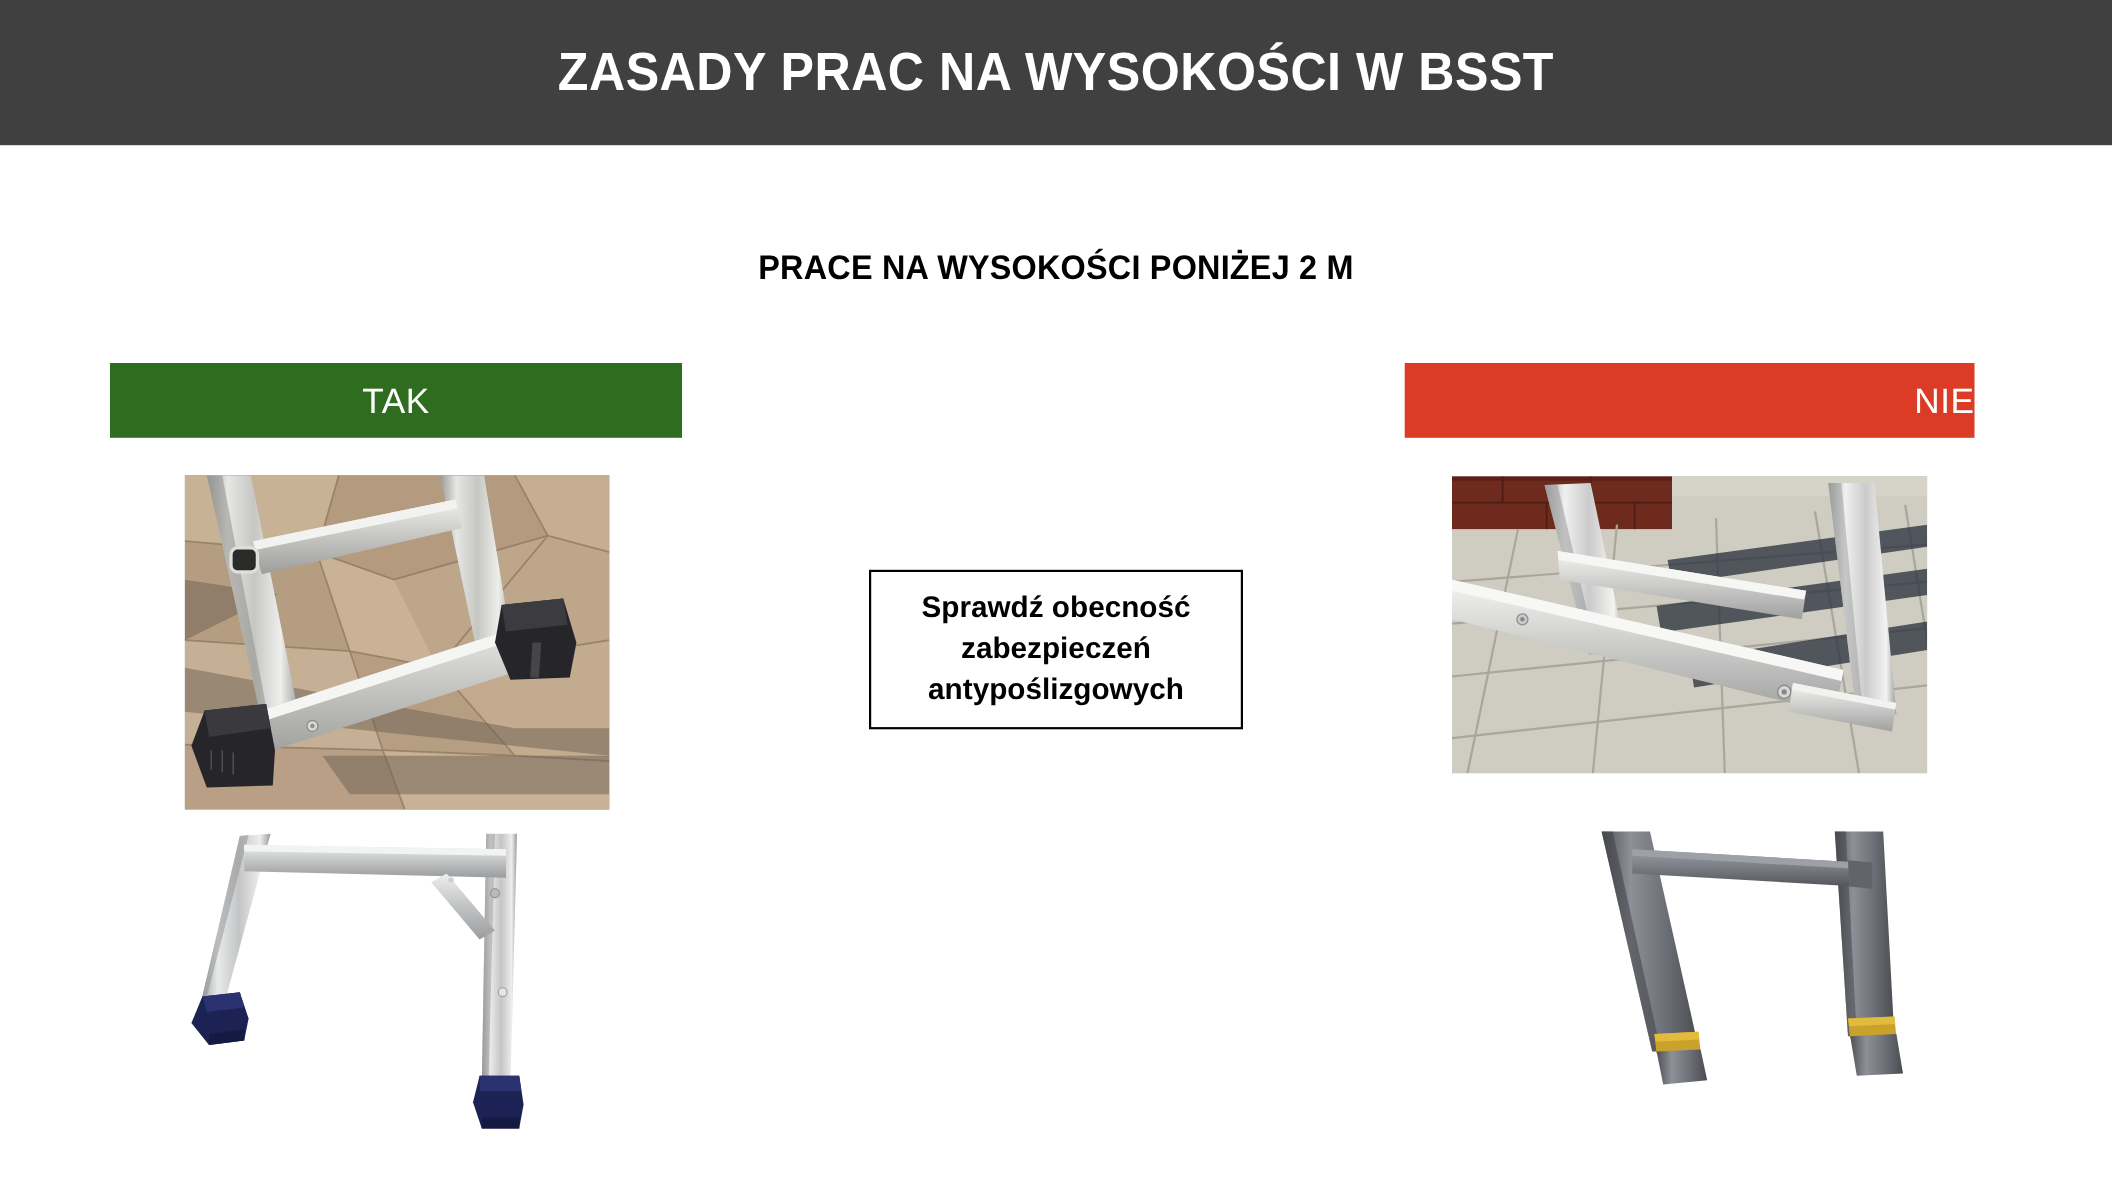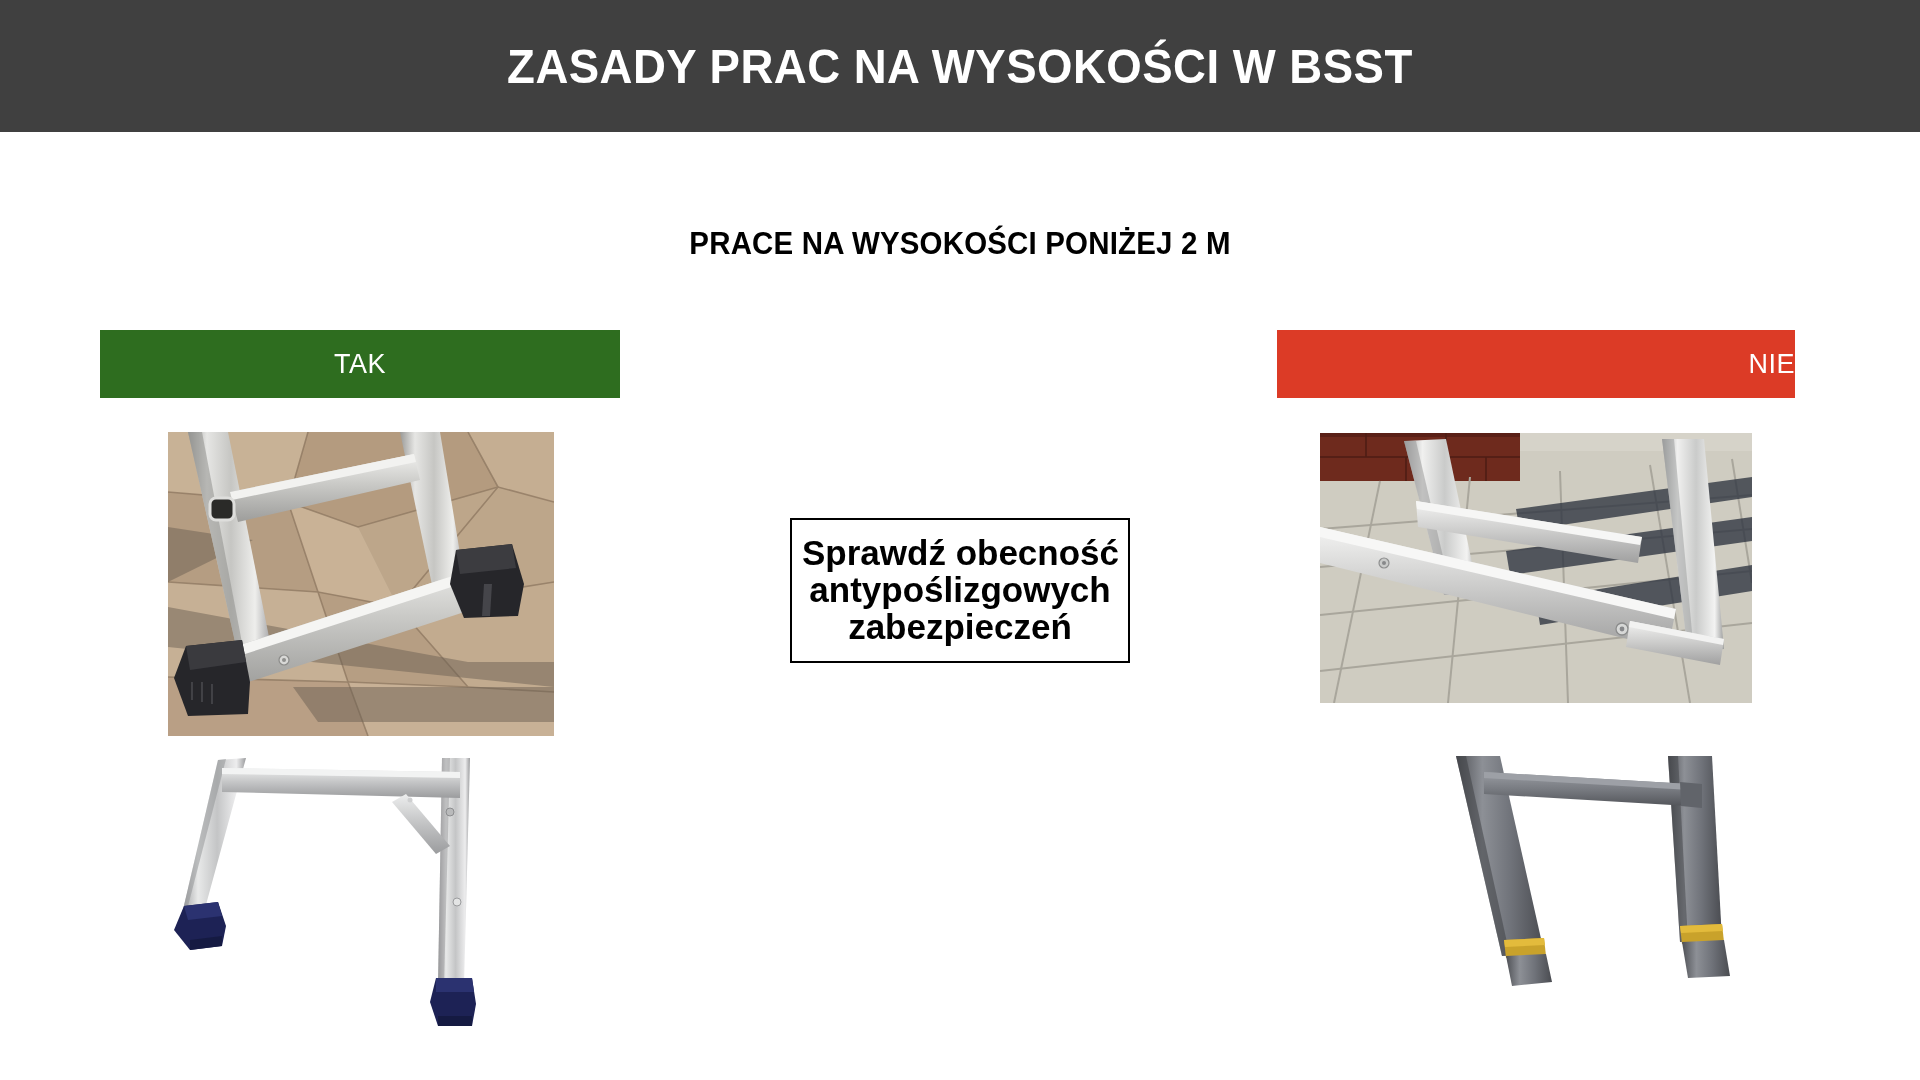--- a/index.html
+++ b/index.html
@@ -57,21 +57,21 @@
   
   .verdict-bar {
     position: absolute;
     height: 68px;
     display: flex;
     align-items: center;
     justify-content: center;
   }
   .verdict-bar .verdict-label {
     color: #ffffff;
-    font-size: 27px;
+    font-size: 32px;
     font-weight: normal;
     letter-spacing: 0.5px;
   }
   .verdict-yes {
     left: 100px;
     top: 330px;
     width: 520px;
     background: #2e6d1f;
   }
   .verdict-no {
@@ -91,21 +91,21 @@
     box-sizing: border-box;
     border: 2px solid #000000;
     background: #ffffff;
     padding: 14px 10px 16px 10px;
     text-align: center;
   }
   .callout-line {
     display: block;
     color: #000000;
     font-weight: bold;
-    font-size: 35px;
+    font-size: 27px;
     line-height: 37px;
     white-space: nowrap;
   }
 
   
   .photo {
     position: absolute;
     overflow: hidden;
   }
   .photo-good-top    { left: 168px;  top: 432px; width: 386px; height: 304px; }
@@ -132,22 +132,22 @@
 <div class="verdict-bar verdict-yes">
   <span class="verdict-label">TAK</span>
 </div>
 
 <div class="verdict-bar verdict-no">
   <span class="verdict-label">NIE</span>
 </div>
 
 <div class="callout-box">
   <span class="callout-line">Sprawdź obecność</span>
+  <span class="callout-line">zabezpieczeń</span>
   <span class="callout-line">antypoślizgowych</span>
-  <span class="callout-line">zabezpieczeń</span>
 </div>
 
 <div class="photo photo-good-top on-stone">
   <svg viewBox="0 0 386 304" preserveAspectRatio="none">
     <defs>
       <linearGradient id="alu" x1="0" y1="0" x2="1" y2="0">
         <stop offset="0%" stop-color="#9a9a98"></stop>
         <stop offset="22%" stop-color="#e6e6e4"></stop>
         <stop offset="50%" stop-color="#c6c6c3"></stop>
         <stop offset="78%" stop-color="#eeeeec"></stop>

